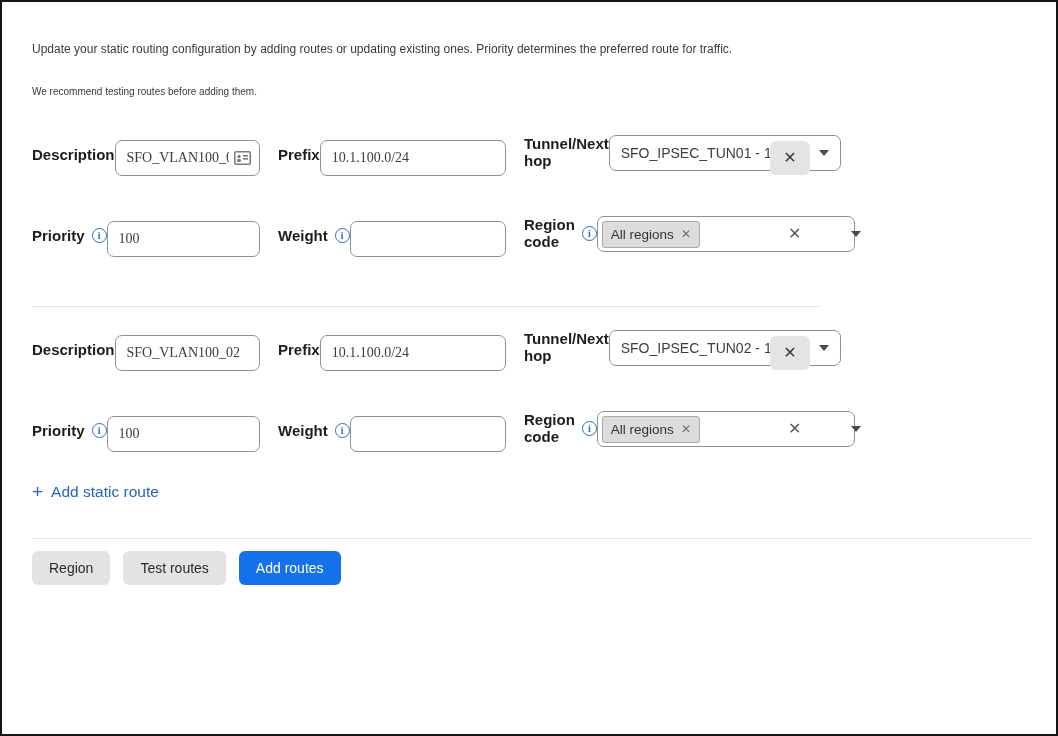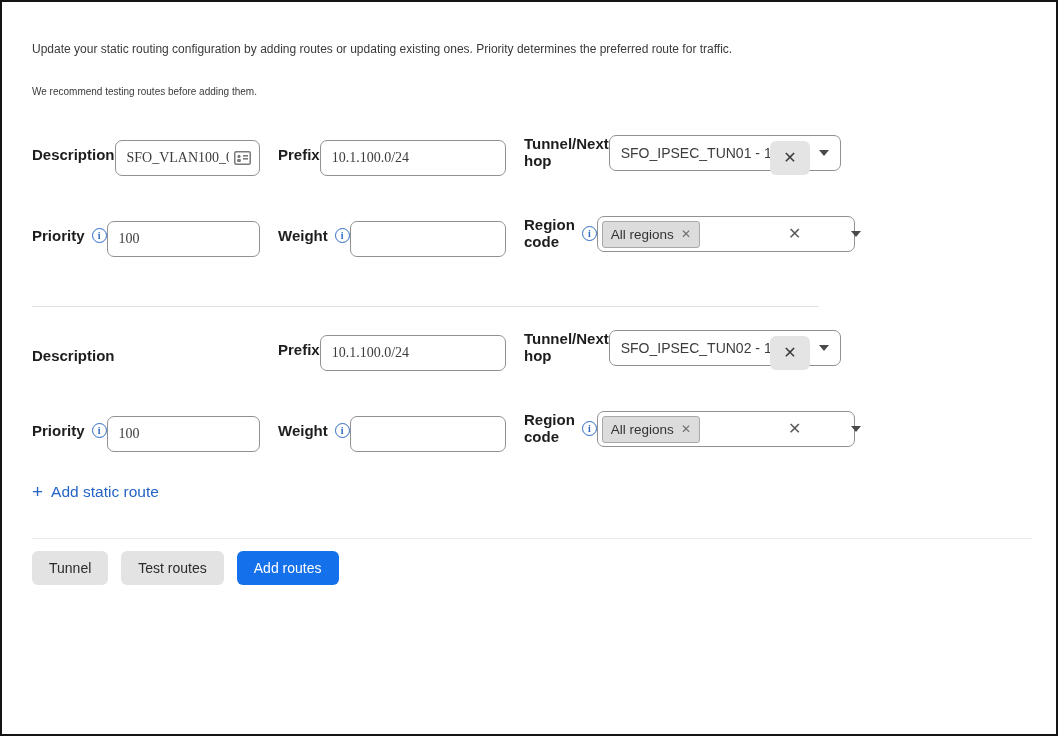--- a/index.html
+++ b/index.html
@@ -184,20 +184,21 @@
   </div>
 
   <div class="route-divider"></div>
 
   
   <div class="grid second">
     <div class="cell">
       <div class="lbl">
         <span>Description</span>
       </div>
+      <input class="inp no-icon" value="SFO_VLAN100_02" style="">
     </div>
     <div class="cell">
       <div class="lbl">
         <span>Prefix</span>
       </div>
       <input class="inp no-icon" value="10.1.100.0/24" style="">
     </div>
     <div class="cell">
       <div class="lbl">
         <span>Tunnel/Next hop</span>
@@ -241,18 +242,18 @@
     <div></div>
   </div>
 
   <a class="add-link" href="#">
     <span class="plus">+</span>
     <span class="link-text">Add static route</span>
   </a>
 
   <div class="footer-rule"></div>
   <div class="footer">
-    <button class="btn gray">Tunnel</button>
+    <button class="btn gray">Region</button>
     <button class="btn gray">Test routes</button>
     <button class="btn primary">Add routes</button>
   </div>
 
 </div>
 
 </body></html>

